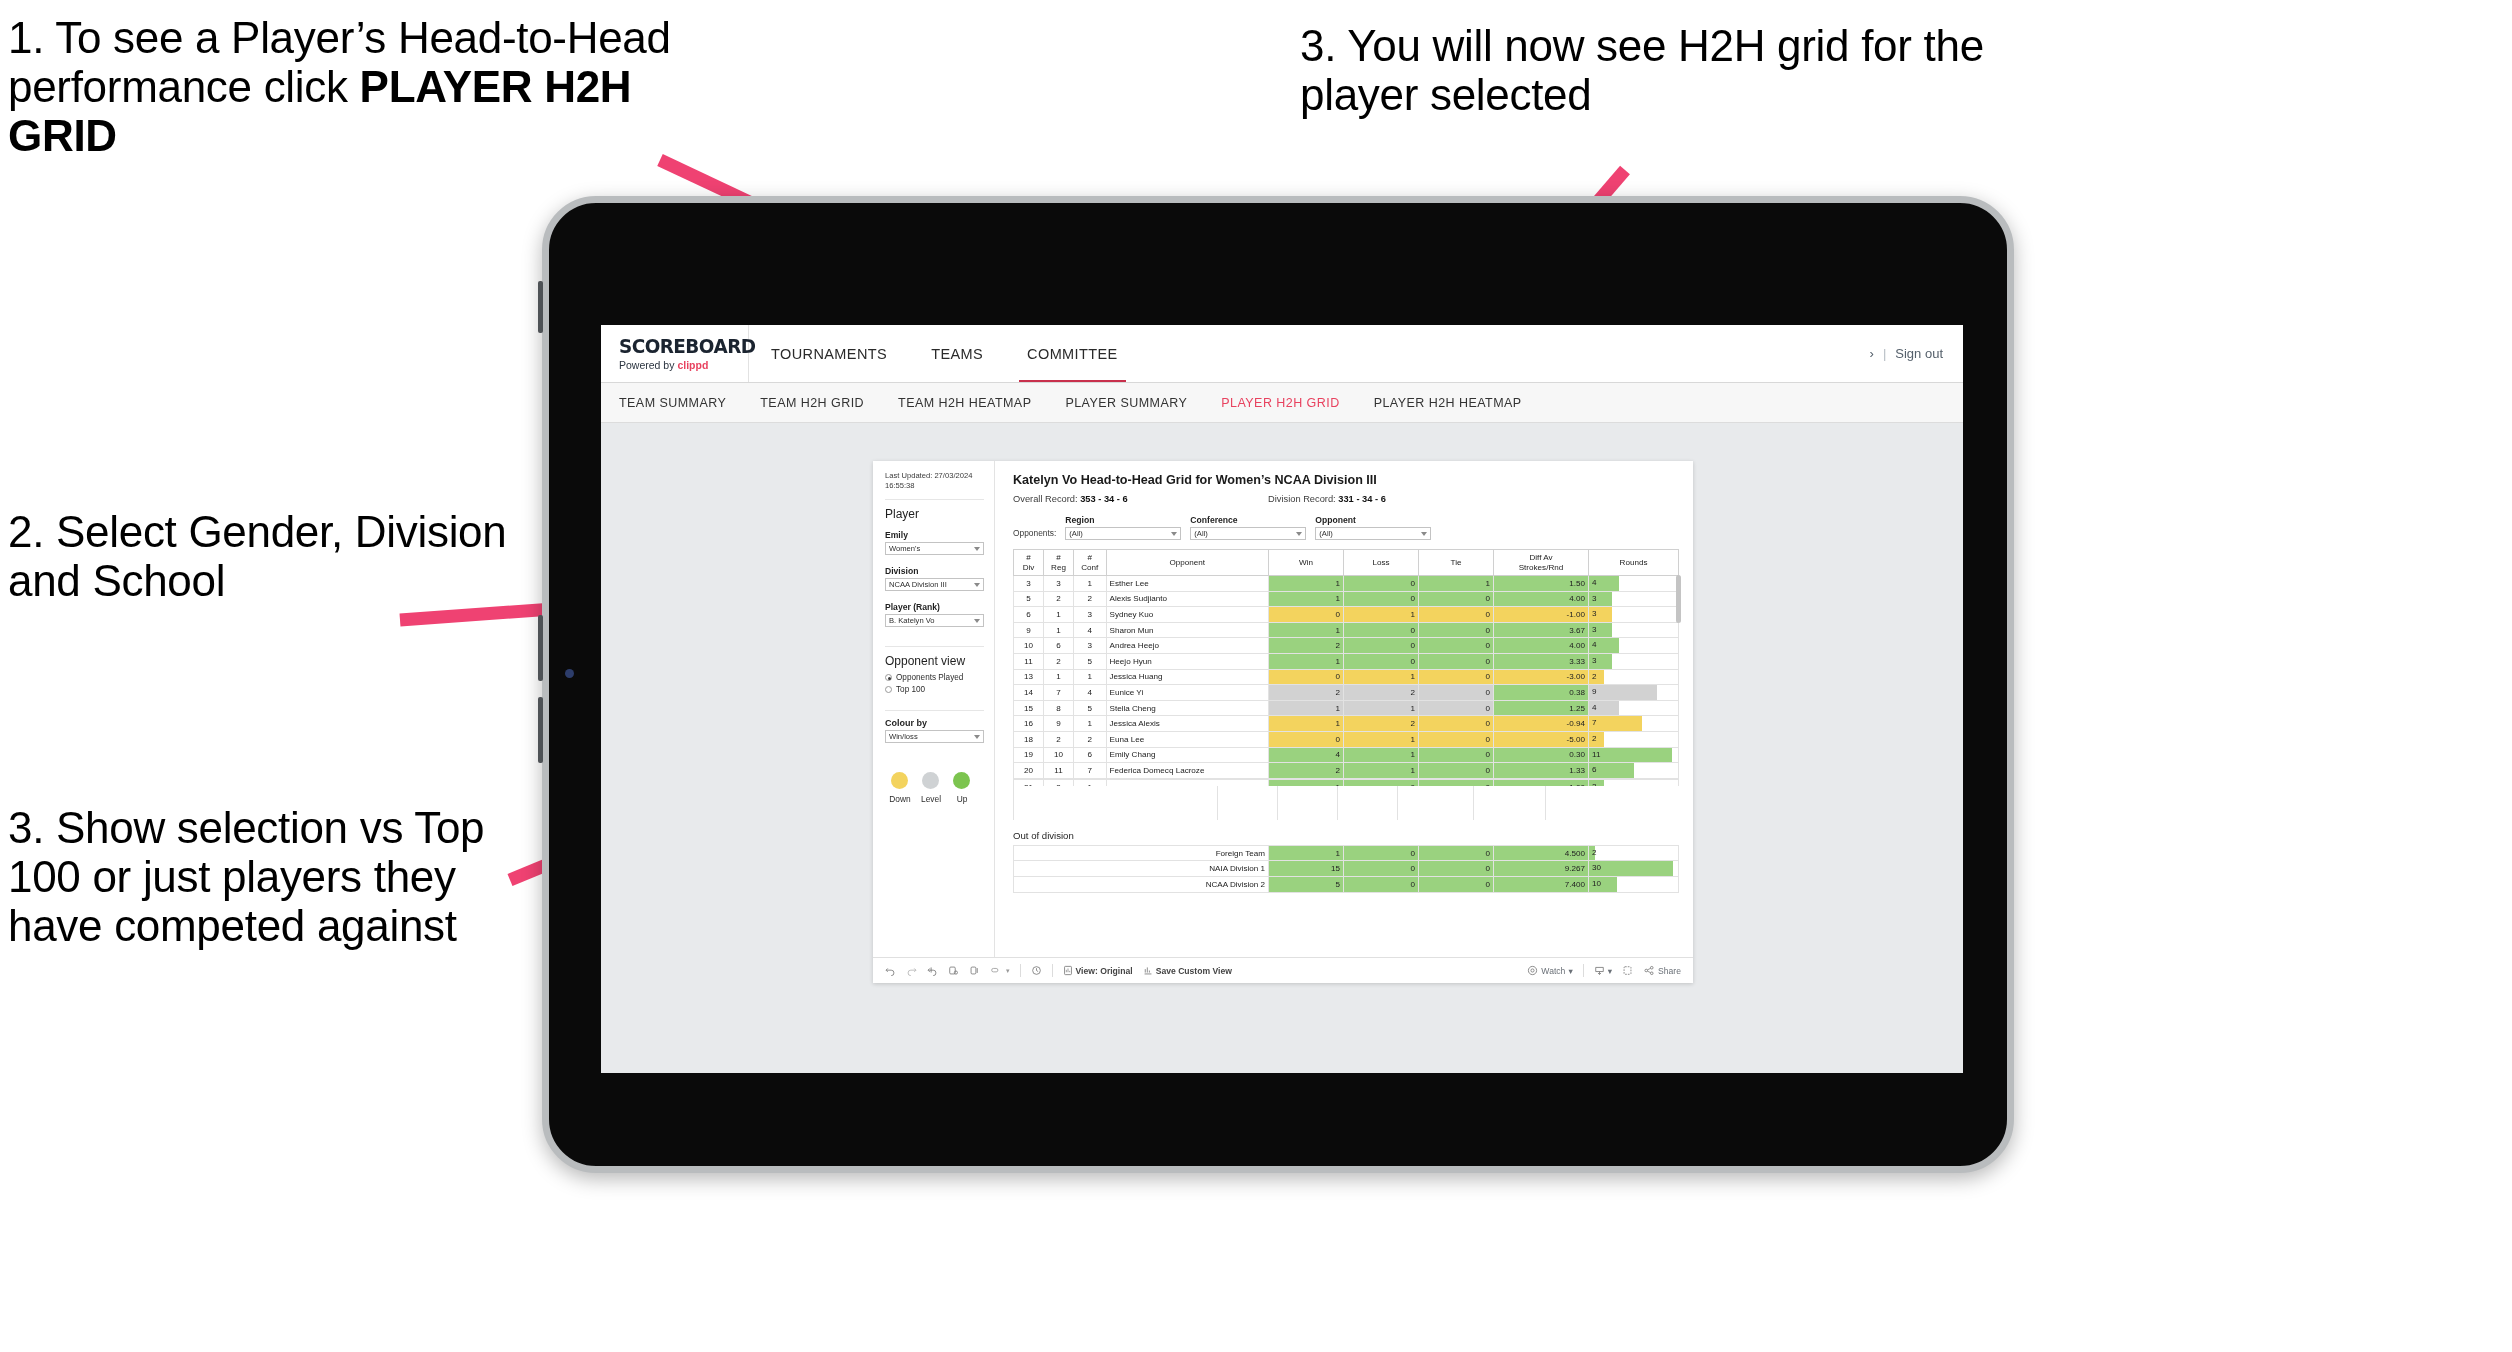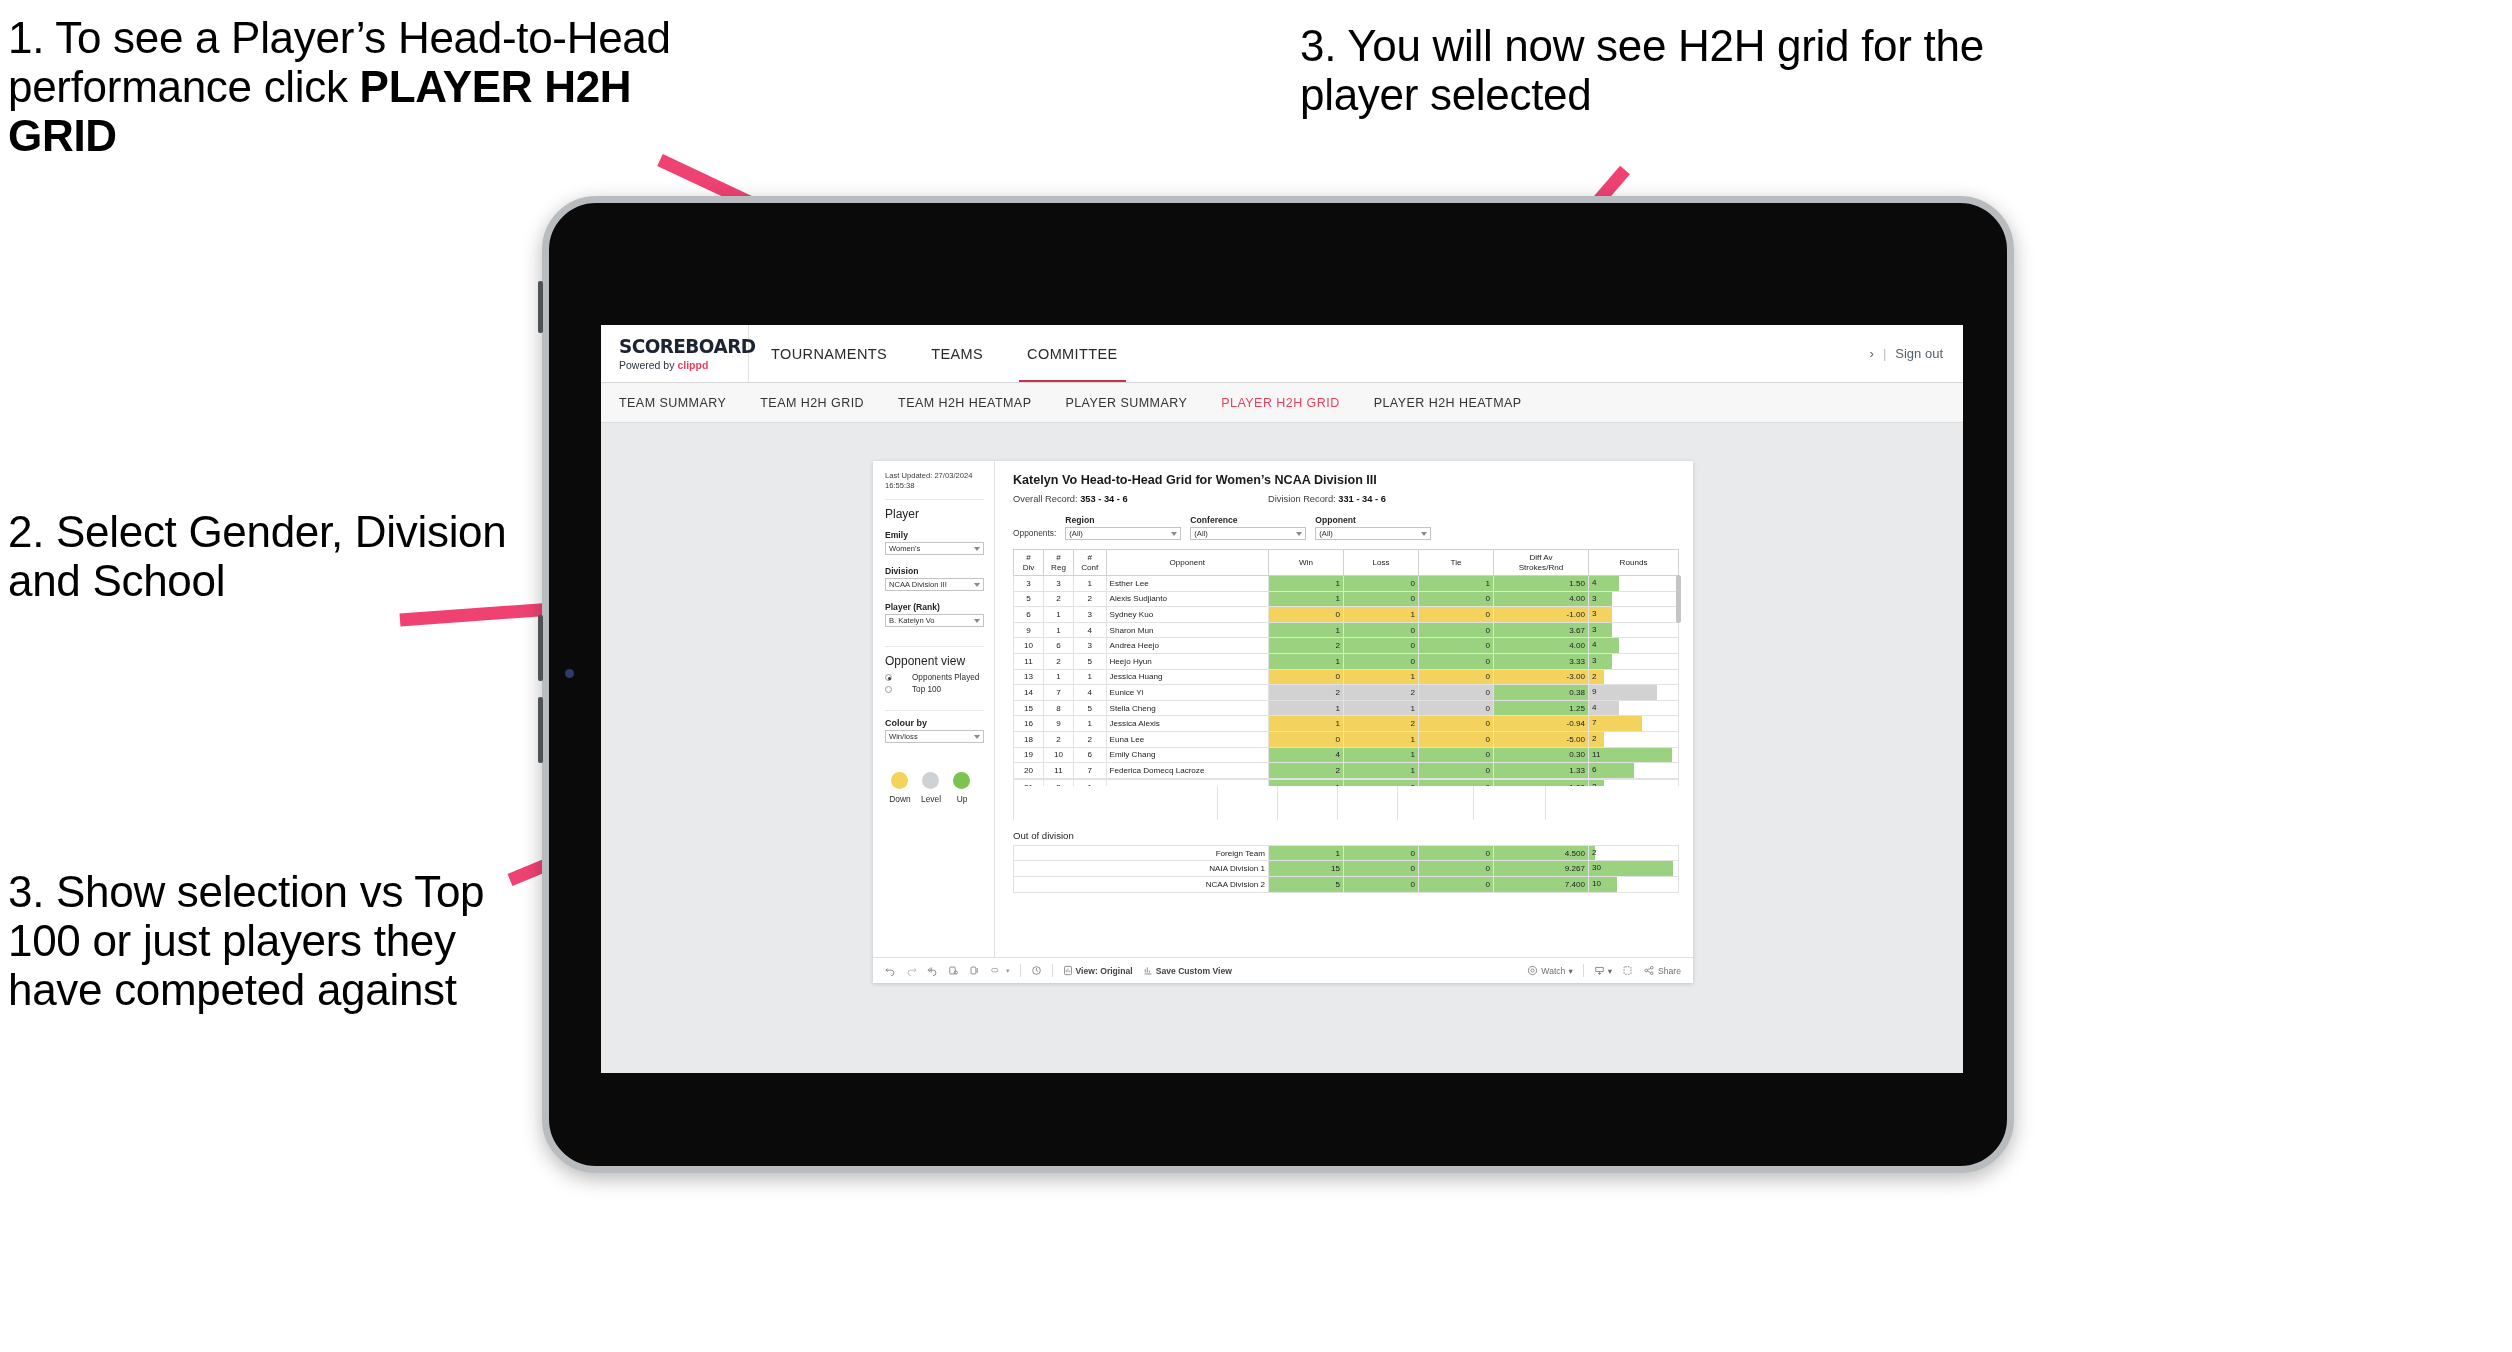--- a/index.html
+++ b/index.html
@@ -18,21 +18,21 @@
     font-family: "Liberation Sans", sans-serif;
     font-size: 44px;
     line-height: 1.11;
     font-weight: 400;
     letter-spacing: -0.3px;
     white-space: pre-line;
   }
   .anno b { font-weight: 700; }
   #anno-1 { left: 8px;    top: 14px;  width: 740px; }
   #anno-2 { left: 8px;    top: 508px; width: 520px; }
-  #anno-3 { left: 8px;    top: 868px; width: 540px; }
+  #anno-3 { left: 8px;    top: 804px; width: 540px; }
   #anno-4 { left: 1300px; top: 22px;  width: 800px; }
 
   .arrow-layer { position: absolute; inset: 0; pointer-events: none; }
 
   
   #tablet {
     position: absolute; left: 542px; top: 196px;
     width: 1472px; height: 977px;
     background: #0a0a0a;
     border-radius: 54px;
@@ -119,21 +119,21 @@
   .fld {
     height: 13px; border: 1px solid #c3c3c3; background: #fff;
     display: flex; align-items: center; padding: 0 3px;
     font-size: 7.6px; color: #2d2d2d; margin-bottom: 11px; cursor: pointer;
   }
   .fld .val { flex: 1; overflow: hidden; white-space: nowrap; }
   .caret {
     width: 0; height: 0; border-left: 3px solid transparent;
     border-right: 3px solid transparent; border-top: 4px solid #8a8a8a;
   }
-  .radio-row { display: flex; align-items: center; gap: 20px; margin-bottom: 3px; cursor: pointer; }
+  .radio-row { display: flex; align-items: center; gap: 4px; margin-bottom: 3px; cursor: pointer; }
   .radio { width: 7px; height: 7px; border-radius: 50%; border: 1px solid #9a9a9a; background: #fff; position: relative; }
   .radio.on::after {
     content: ""; position: absolute; left: 1.5px; top: 1.5px;
     width: 3px; height: 3px; border-radius: 50%; background: #3b3b3b;
   }
   .radio-row span { font-size: 8.2px; color: #2d2d2d; }
   #legend { margin-top: 18px; }
   #legend .dots { display: flex; gap: 14px; justify-content: flex-start; padding-left: 6px; }
   #legend .dot { width: 17px; height: 17px; border-radius: 50%; }
   #legend .labels { display: flex; gap: 9px; padding-left: 4px; margin-top: 5px; }

